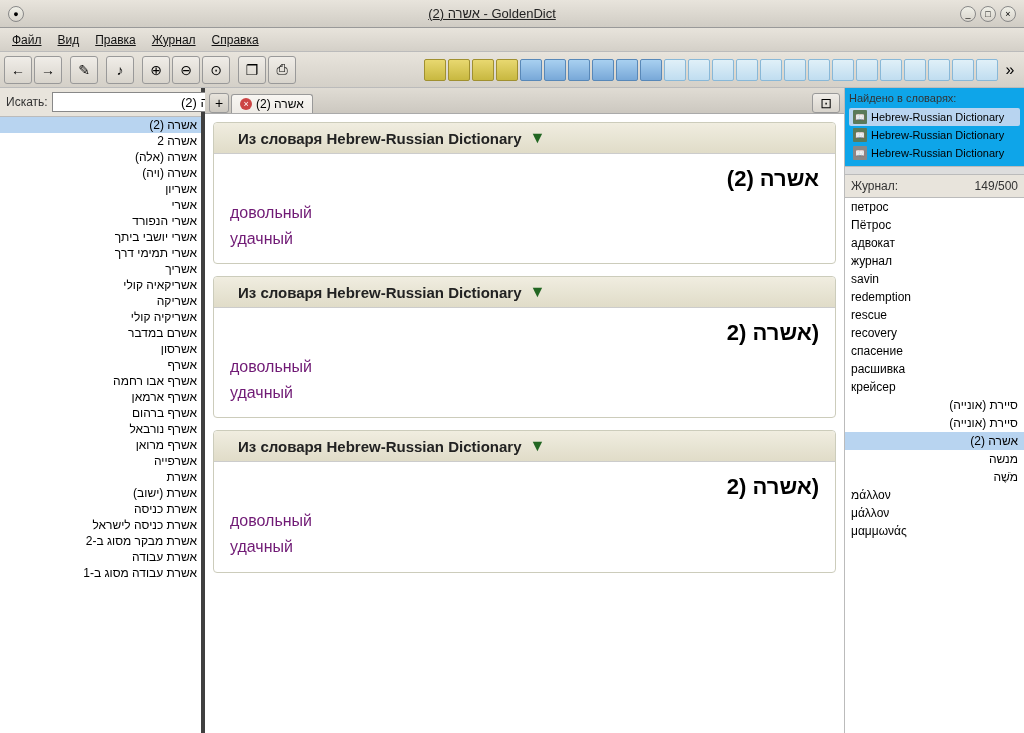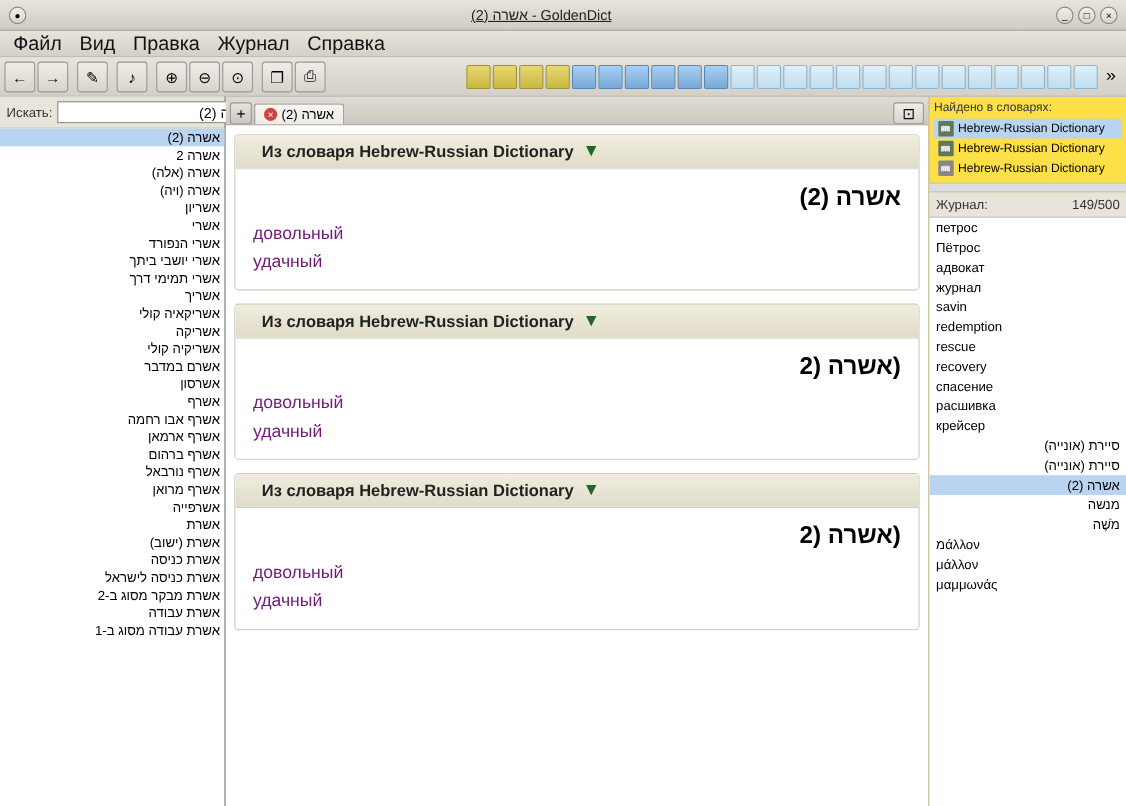--- a/index.html
+++ b/index.html
@@ -30,22 +30,23 @@
       background: linear-gradient(to bottom, #e8e4dc, #d4d0c8);
       height: 24px;
       display: flex;
       align-items: center;
       padding: 0 4px;
       border-bottom: 1px solid #bbb;
     }
     .menu-item {
       padding: 2px 8px;
       cursor: pointer;
-      font-size: 18px;
+      font-size: 12px;
       color: #111;
+      text-decoration: underline;
     }
 
     
     .toolbar {
       background: linear-gradient(to bottom, #e8e4dc, #d4d0c8);
       height: 36px;
       display: flex;
       align-items: center;
       padding: 2px 4px;
       border-bottom: 1px solid #bbb;
@@ -86,21 +87,21 @@
     
     .main-container {
       display: flex;
       height: calc(733px - 28px - 24px - 36px);
     }
 
     
     .sidebar {
       width: 205px;
       background: #f5f3ef;
-      border-right: 1px solid #404040;
+      border-right: 4px solid #404040;
       display: flex;
       flex-direction: column;
     }
     .search-bar {
       padding: 4px 6px;
       background: #e8e4dc;
       border-bottom: 1px solid #bbb;
       display: flex;
       align-items: center;
       gap: 4px;
@@ -238,21 +239,21 @@
       color: #701a75;
       line-height: 1.6;
     }
 
     
     .right-panel {
       width: 180px;
       display: flex;
       flex-direction: column;
       border-left: 1px solid #bbb;
-      background: #fde047;
+      background: #0ea5e9;
     }
     .right-top {
       padding: 4px;
       border-bottom: 1px solid #bbb;
     }
     .right-top-label {
       font-size: 11px;
       color: #333;
       margin-bottom: 4px;
     }

